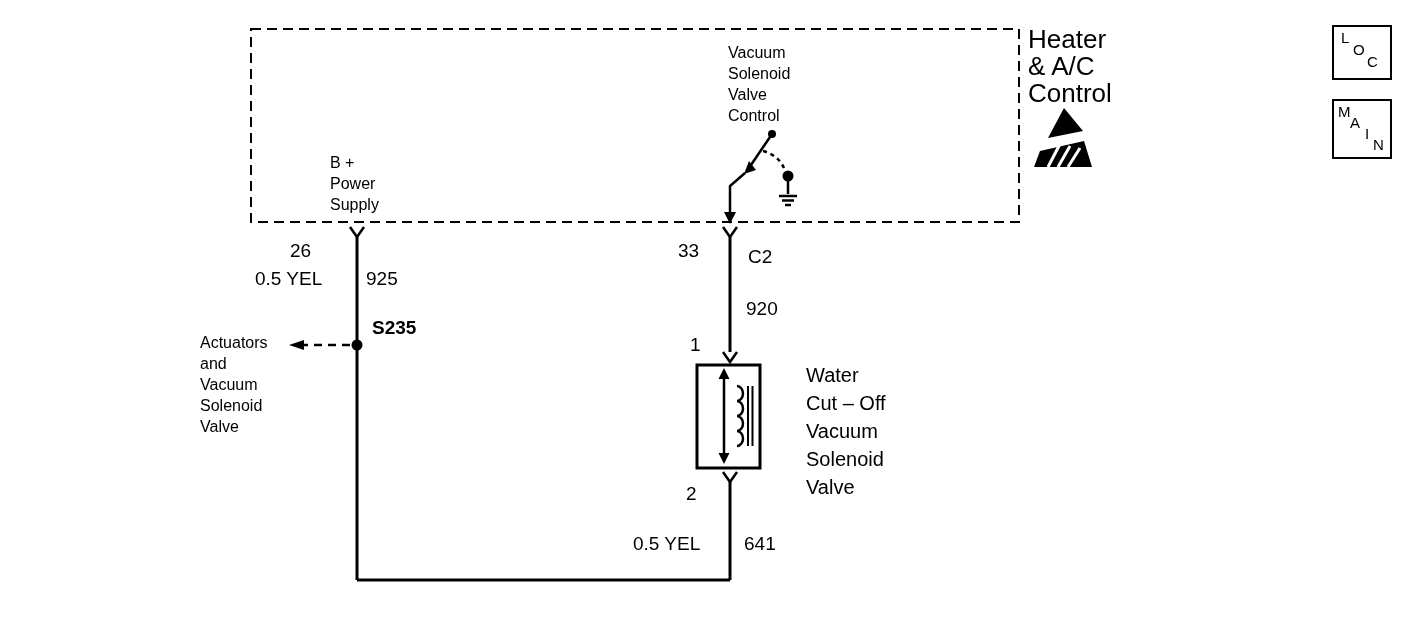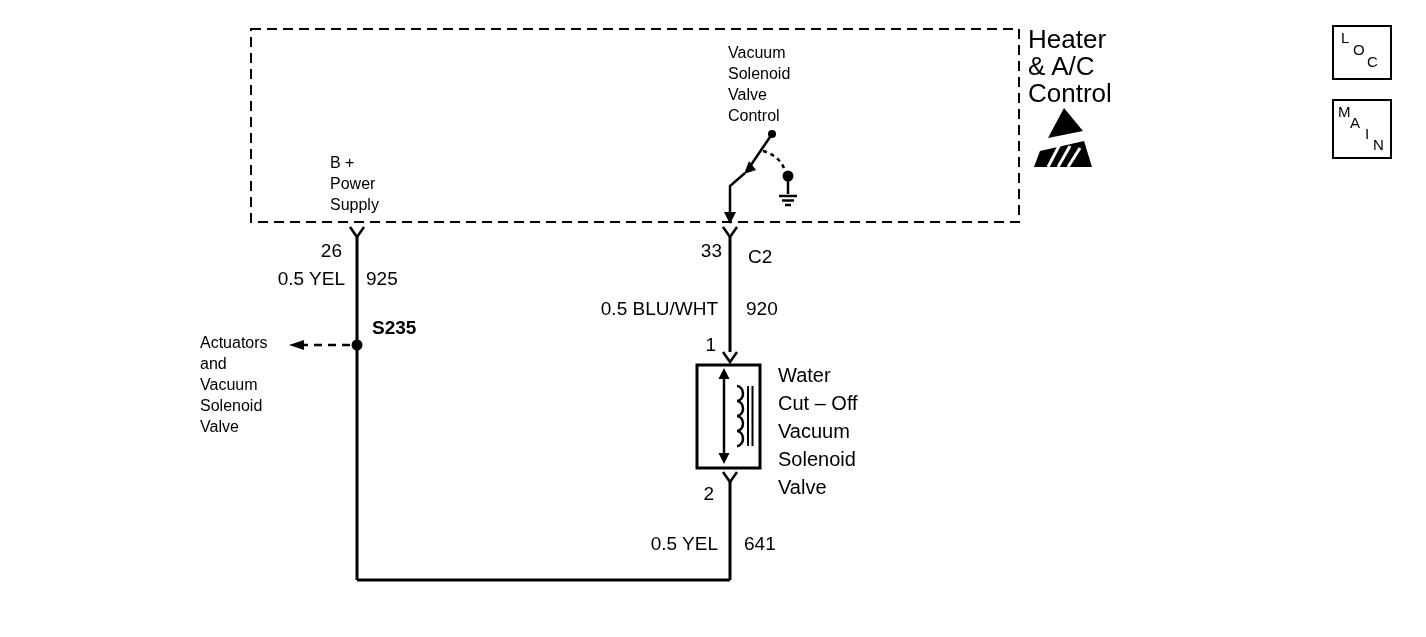--- a/index.html
+++ b/index.html
@@ -6,23 +6,23 @@
   html,body { background:#fff; }
   #canvas {
     position:relative; width:1426px; height:637px; background:#fff;
     font-family:"Liberation Sans","DejaVu Sans",sans-serif; color:#000; overflow:hidden;
   }
   svg.wires { position:absolute; left:0; top:0; }
   .lbl { position:absolute; white-space:nowrap; }
   .lbl span { display:block; }
   .s  { font-size:16px; line-height:21px; }
   .m  { font-size:19px; line-height:23px; }
-  .lg { font-size:20px; line-height:28px; }
+  .lg { font-size:20px; line-height:28px;margin-left:28px; }
   .xl { font-size:26px; line-height:27px; }
-  .ra { text-align:right; }
+  .ra { text-align:left; }
   .legend-box { position:absolute; left:1332px; width:60px; border:2px solid #000; background:#fff; }
   .legend-box span { position:absolute; font-size:15px; }
 </style>
 </head>
 <body>
 
 <div id="canvas">
 
   <svg class="wires" width="1426" height="637" viewBox="0 0 1426 637">
 
@@ -104,21 +104,20 @@
 
   <div class="lbl m ra" style="left:290px; top:239px; width:52px;">26</div>
   <div class="lbl m ra" style="left:678px; top:239px; width:44px;">33</div>
   <div class="lbl m" style="left:748px; top:245px;">C2</div>
   <div class="lbl m ra" style="left:690px; top:333px; width:26px;">1</div>
   <div class="lbl m ra" style="left:686px; top:482px; width:28px;">2</div>
 
   <div class="lbl m ra" style="left:255px; top:267px; width:90px;">0.5 YEL</div>
   <div class="lbl m" style="left:366px; top:267px;">925</div>
 
-  <div class="lbl m ra" style="left:555px; top:297px; width:163px;">0.5 BLU/WHT</div>
   <div class="lbl m" style="left:746px; top:297px;">920</div>
 
   <div class="lbl m ra" style="left:633px; top:532px; width:85px;">0.5 YEL</div>
   <div class="lbl m" style="left:744px; top:532px;">641</div>
 
   <div class="lbl m" style="left:372px; top:316px;font-weight:bold;">S235</div>
 
   <div class="lbl s" style="left:200px; top:332px;">
     <span>Actuators</span>
     <span>and</span>

